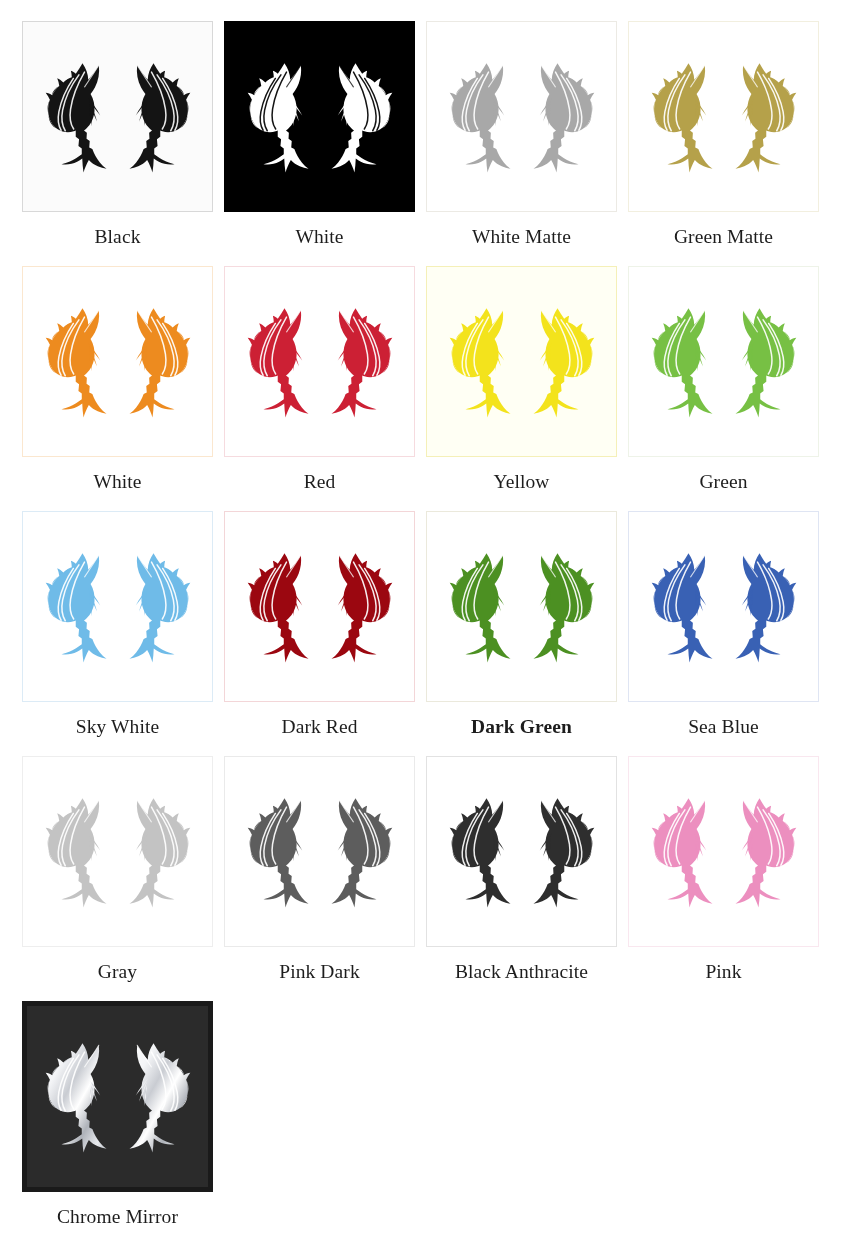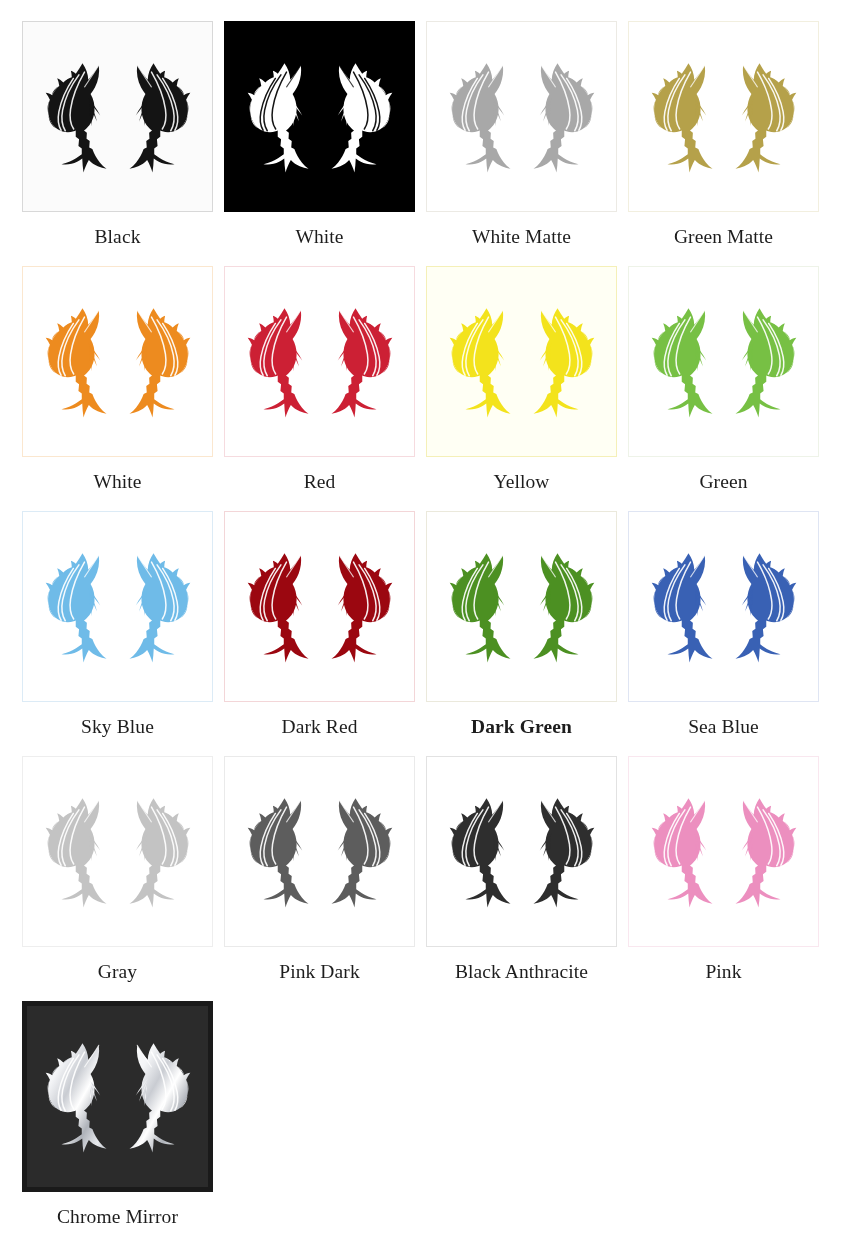--- a/index.html
+++ b/index.html
@@ -406,21 +406,21 @@
               <path d="M71.6,55.5 C76.0,63.6 79.4,72.3 81.7,81.3 C77.8,73.0 74.3,64.4 71.6,55.5 Z" fill="#6fbbe8"></path>
               <path d="M72.0,59.5 C74.1,68.4 75.1,77.6 75.0,86.8 C73.2,77.9 72.3,68.8 72.0,59.5 Z" fill="#6fbbe8"></path>
               <path d="M59.0,22.5 C49.0,36.0 41.5,51.0 38.5,67.0 C36.6,77.2 37.6,86.0 41.8,92.8" fill="none" stroke="#ffffff" stroke-width="1.9" stroke-linecap="round" opacity="0.92"></path>
               <path d="M52.0,27.0 C43.2,40.0 36.6,54.2 33.8,69.2 C32.1,78.4 33.0,86.4 36.6,92.2" fill="none" stroke="#ffffff" stroke-width="1.9" stroke-linecap="round" opacity="0.92"></path>
               <path d="M66.0,19.0 C57.5,33.5 51.0,49.0 48.5,65.5 C47.0,75.6 48.2,84.3 52.4,90.6" fill="none" stroke="#ffffff" stroke-width="1.9" stroke-linecap="round" opacity="0.92"></path>
               <path d="M84.0,10.4 C78.0,20.0 72.0,29.0 66.2,37.6" fill="none" stroke="#ffffff" stroke-width="1.4" stroke-linecap="round" opacity="0.75"></path>
             </g>
           </g>
         </svg>
       </div>
-      <div class="swatch-label" style="color: rgb(29, 29, 29);">Sky Blue</div>
+      <div class="swatch-label" style="color: rgb(29, 29, 29);">Sky White</div>
     </div>
     <div class="swatch-cell">
       <div class="swatch-tile" style="background: rgb(255, 255, 255); border: 1px solid rgb(243, 214, 216);">
         <svg viewBox="-6 0 212 160" xmlns="http://www.w3.org/2000/svg">
           <g transform="translate(-6,6) scale(0.98)">
             <g>
               <path d="M63.5,8.0 C61.0,12.5 58.2,17.0 55.1,21.2 C53.3,19.3 51.2,17.9 48.9,17.2 C49.6,20.0 50.0,22.8 50.0,25.6 C46.2,27.1 42.6,29.3 39.4,32.2 C37.2,29.9 34.6,28.1 31.7,26.9 C33.0,30.0 33.9,33.2 34.3,36.5 C30.6,39.7 27.6,43.6 25.4,48.0 C22.9,46.4 20.1,45.4 17.2,45.0 C19.4,47.7 21.2,50.7 22.5,53.9 C20.8,58.6 20.0,63.6 20.3,68.6 C20.9,78.2 25.2,86.2 32.4,90.9 C38.4,94.8 45.7,95.6 52.4,93.5 C53.3,93.2 54.2,92.9 55.0,92.5 L55.0,100.5 L59.2,103.4 L58.4,112.0 L62.6,115.0 L62.6,122.5 C58.0,126.2 53.0,129.3 47.6,131.6 C44.2,133.0 40.7,134.1 37.1,134.9 C41.3,135.6 45.6,135.4 49.7,134.3 C54.6,133.0 59.2,130.7 63.2,127.6 C63.4,133.6 63.9,139.5 64.8,145.4 C66.4,139.8 68.6,134.5 71.5,129.5 C74.7,132.9 78.5,135.6 82.7,137.5 C86.2,139.1 89.9,140.1 93.7,140.6 C90.6,138.3 87.8,135.6 85.3,132.6 C81.2,127.6 78.0,121.9 75.9,115.8 L72.0,114.0 L72.6,105.8 L68.6,102.8 L69.0,95.4 L65.4,92.6 C68.8,90.0 71.7,86.8 73.9,83.1 C76.6,78.6 78.2,73.5 78.6,68.3 C79.2,60.7 77.5,53.1 73.7,46.5 C75.8,44.0 77.6,41.3 79.1,38.4 C83.6,29.8 85.3,20.0 84.0,10.4 C80.2,17.0 75.8,23.1 70.8,28.6 C70.5,21.5 68.0,14.6 63.5,8.0 Z" fill="#9b0710"></path>
               <path d="M50.0,25.6 C46.0,28.0 42.4,31.0 39.4,34.6 C41.0,30.6 44.9,27.0 50.0,25.6 Z" fill="#9b0710"></path>
               <path d="M34.3,36.5 C30.4,39.8 27.2,43.8 24.9,48.4 C25.8,43.5 29.2,39.0 34.3,36.5 Z" fill="#9b0710"></path>
               <path d="M22.5,53.9 C20.4,59.0 19.6,64.6 20.2,70.1 C18.9,64.4 19.6,58.7 22.5,53.9 Z" fill="#9b0710"></path>

